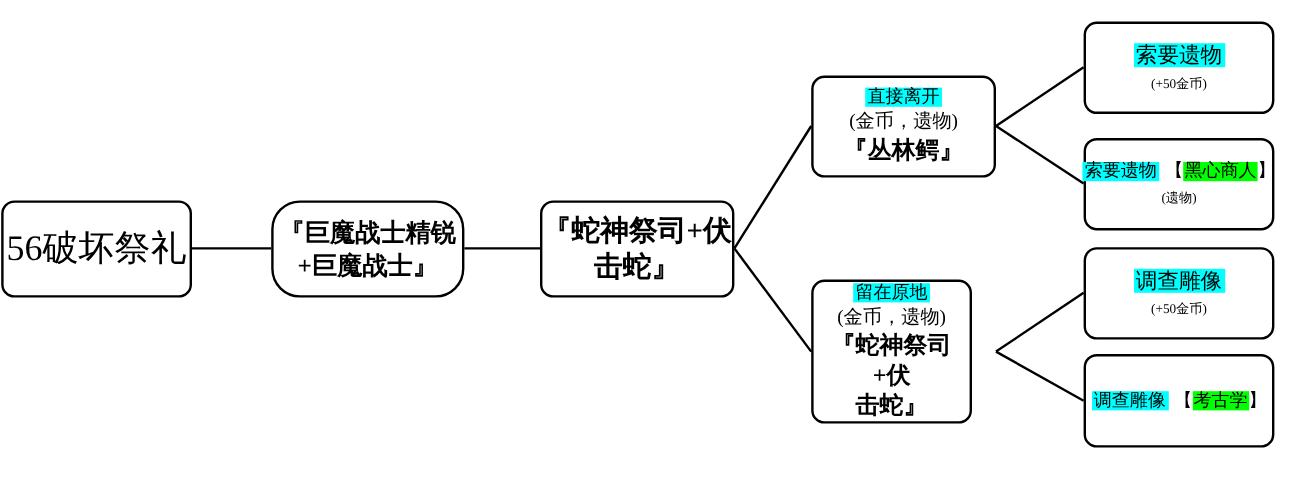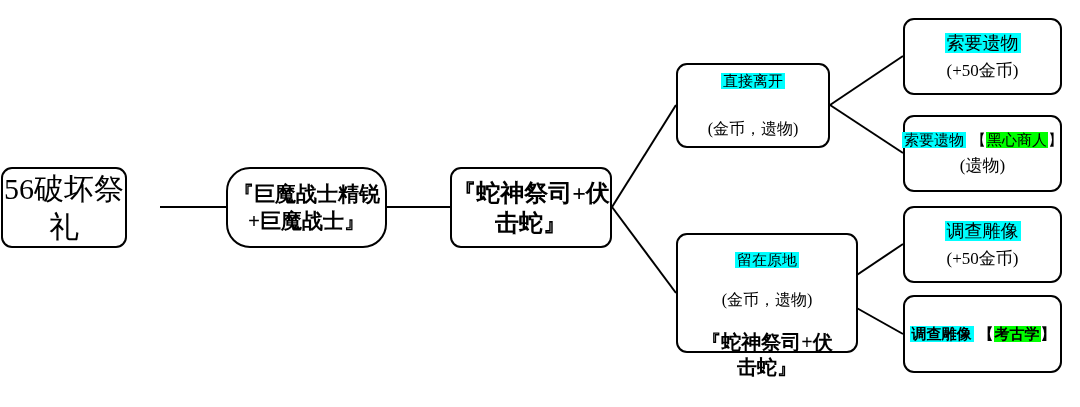--- a/index.html
+++ b/index.html
@@ -27,35 +27,35 @@
     line-height: 1.25;
   }
   .multiline { white-space: pre-line; }
   .bold { font-weight: bold; }
   .hl-choice { background: #00ffff; padding: 0 2px; }
   .hl-req { background: #00ff00; padding: 0 1px; }
   .row { display: block; white-space: nowrap; }
   .gap { margin-top: 6px; }
 
   
-  .n-event  { left: 1px;   top: 167px; width: 126px; height: 81px; font-size: 30px; }
+  .n-event  { left: 1px;   top: 167px; width: 159px; height: 81px; font-size: 30px; }
   .n-fight1 { left: 226px; top: 167px; width: 161px; height: 81px; font-size: 21px; border-radius: 24px; }
   .n-fight2 { left: 450px; top: 167px; width: 162px; height: 81px; font-size: 24px; }
   .n-leave  { left: 676px; top: 63px;  width: 154px; height: 85px;  justify-content: space-between; padding: 7px 2px; }
-  .n-stay   { left: 676px; top: 233px; width: 182px; height: 120px; justify-content: space-between; padding: 16px 2px; gap: 20px; }
+  .n-stay   { left: 676px; top: 233px; width: 134px; height: 120px; justify-content: space-between; padding: 0 2px; }
   .n-out1   { left: 903px; top: 18px;  width: 159px; height: 77px; }
   .n-out2   { left: 903px; top: 115px; width: 159px; height: 77px; }
   .n-out3   { left: 903px; top: 206px; width: 159px; height: 77px; }
-  .n-out4   { left: 903px; top: 295px; width: 159px; height: 78px; font-weight: bold; }
+  .n-out4   { left: 903px; top: 295px; width: 159px; height: 78px; }
 
   .choice-lg { font-size: 15px; }
   .reward-md { font-size: 16px; font-family: Liberation Serif, serif; }
   .next-lg   { font-size: 20px; font-weight: bold; }
   .choice-out { font-size: 18px; }
-  .reward-out { font-size: 17px; }
+  .reward-out { font-size: 11px; }
   .combo-line { font-size: 15px; }
   .combo-line .hl-choice { margin-right: 5px; }
 </style>
 </head>
 <body>
 
 <div id="stage">
 
   <svg class="connectors" width="1080" height="407" viewBox="0 0 1080 407">
     <line x1="160" y1="207" x2="226" y2="207" stroke="#000" stroke-width="2"></line>
@@ -78,20 +78,21 @@
   </div>
 
   <div class="node n-fight2">
     <span class="multiline bold">『蛇神祭司+伏
 击蛇』</span>
   </div>
 
   <div class="node n-leave">
     <span class="row choice-lg"><span class="hl-choice">直接离开</span></span>
     <span class="row reward-md">(金币，遗物)</span>
+    <span class="row next-lg">『丛林鳄』</span>
   </div>
 
   <div class="node n-stay">
     <span class="row choice-lg"><span class="hl-choice">留在原地</span></span>
     <span class="row reward-md">(金币，遗物)</span>
     <span class="next-lg multiline">『蛇神祭司+伏
 击蛇』</span>
   </div>
 
   <div class="node n-out1">

